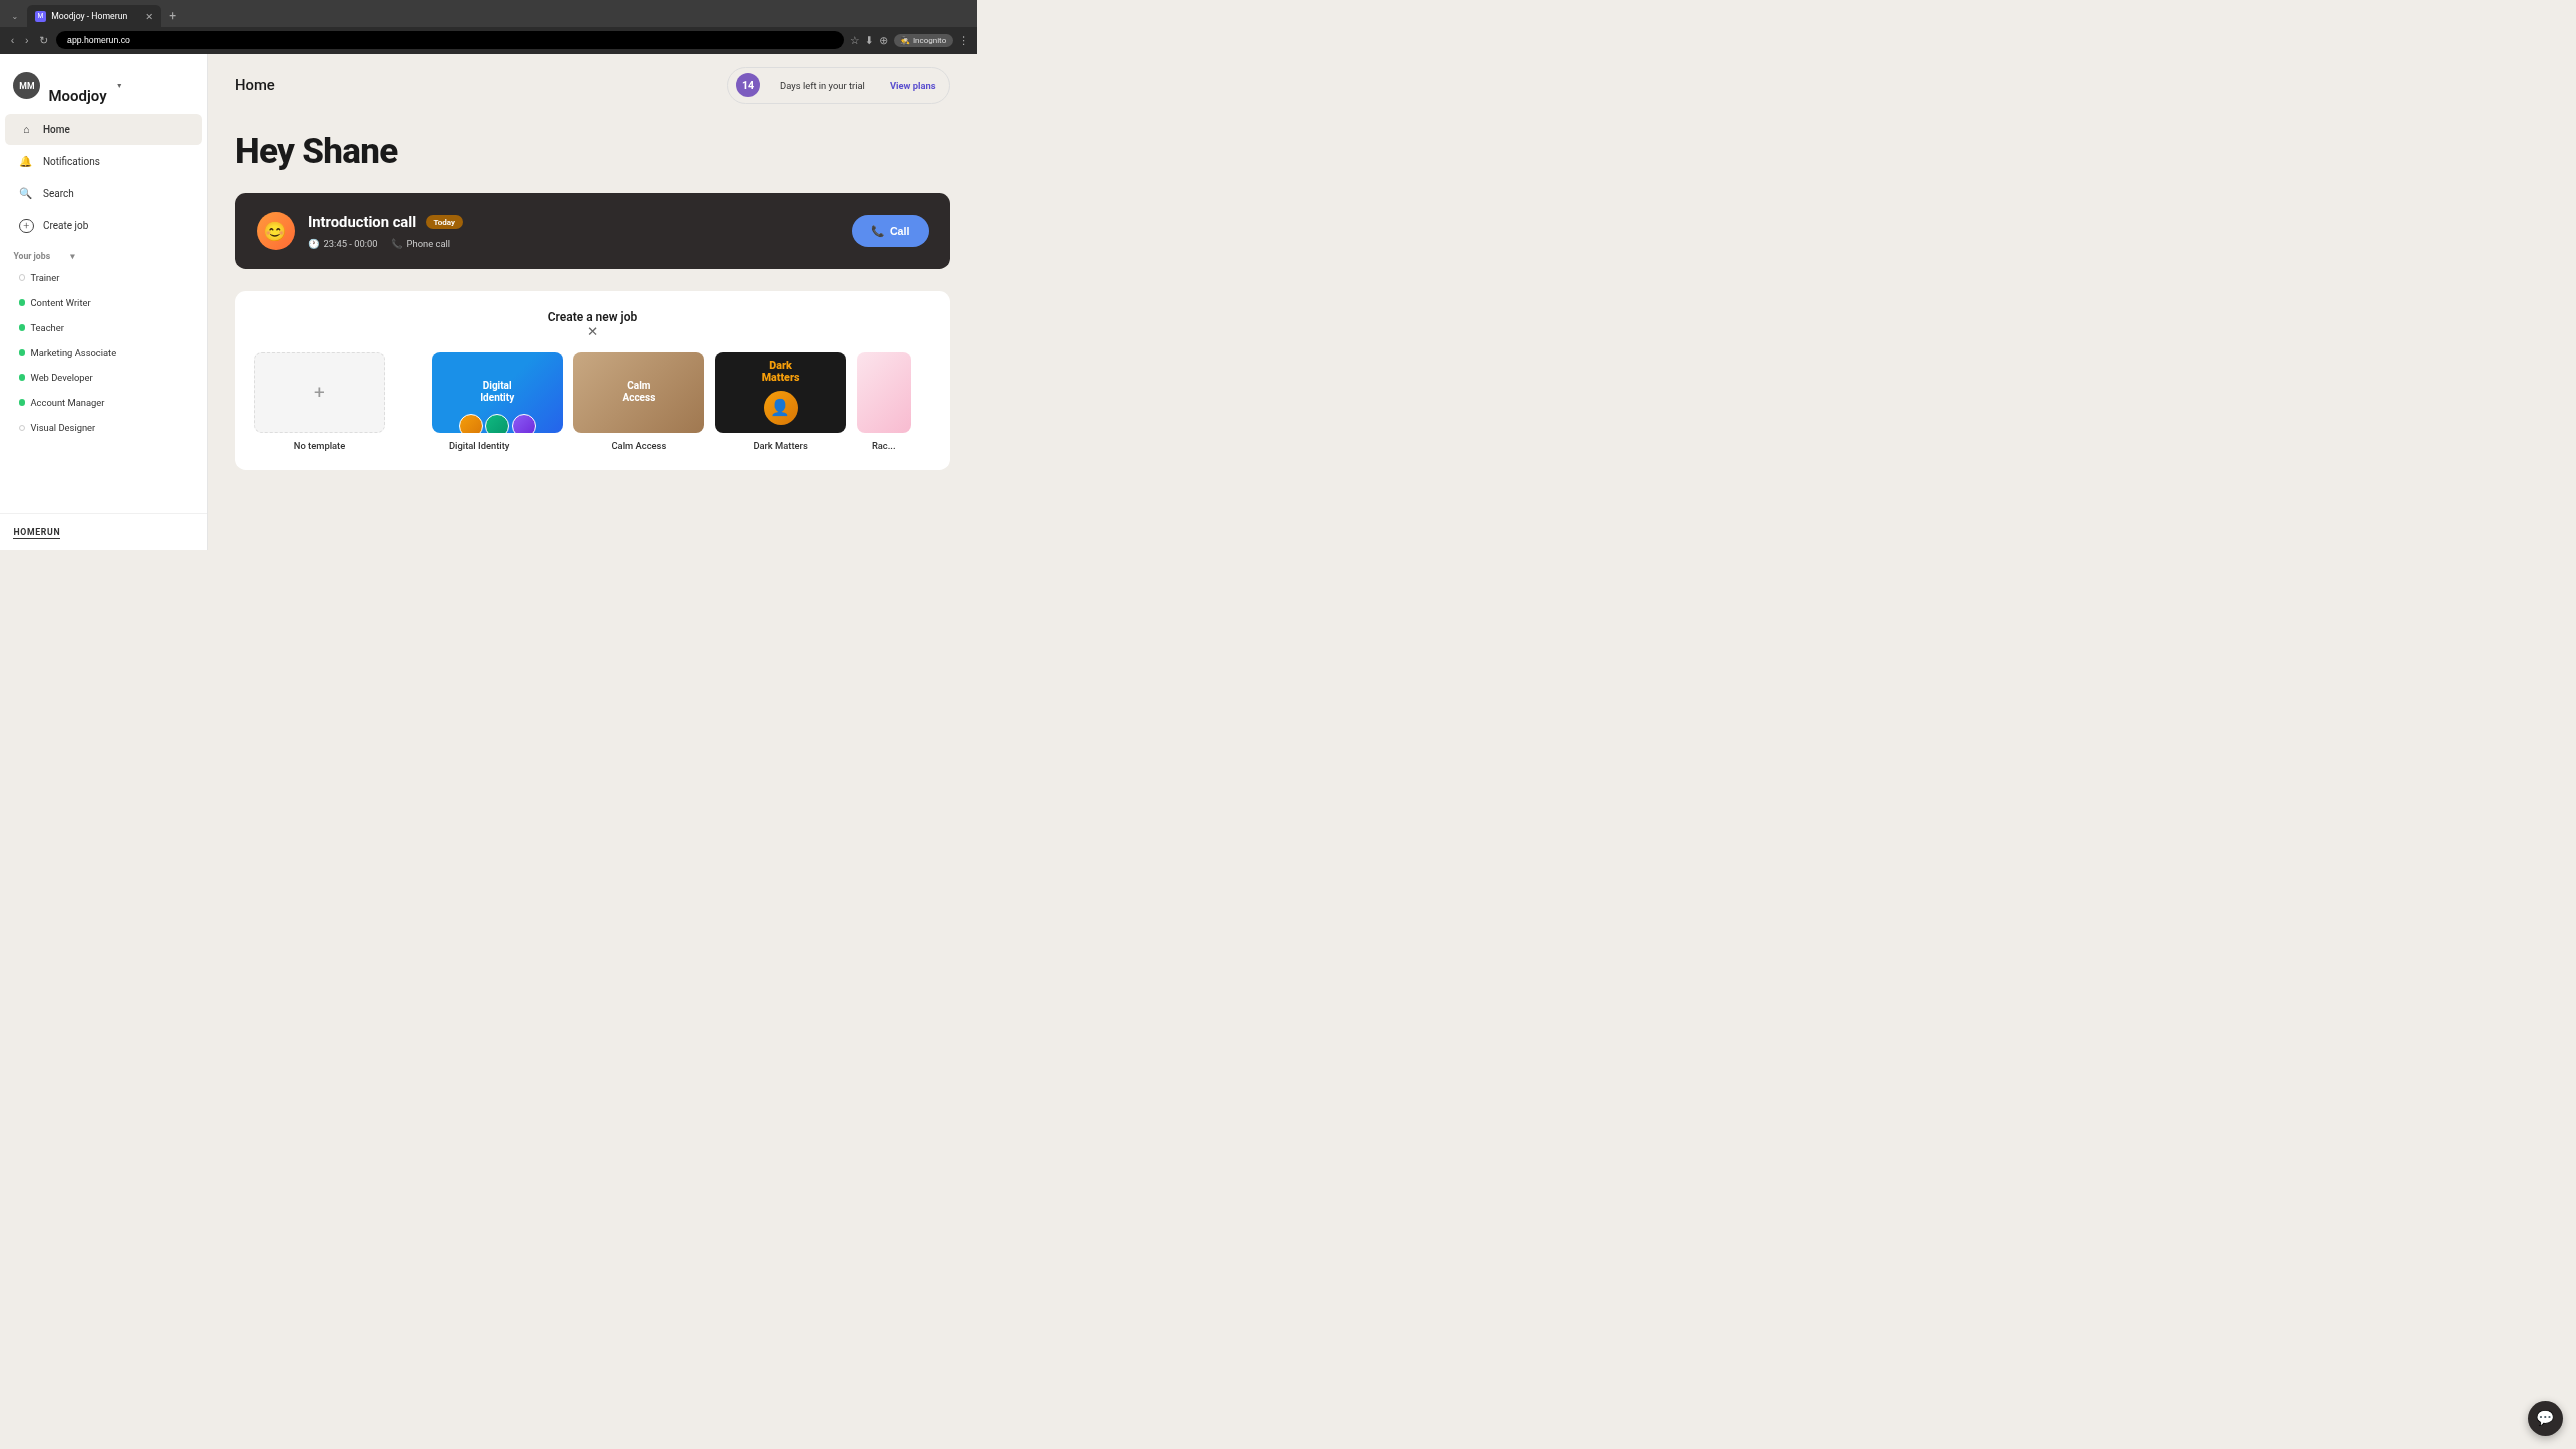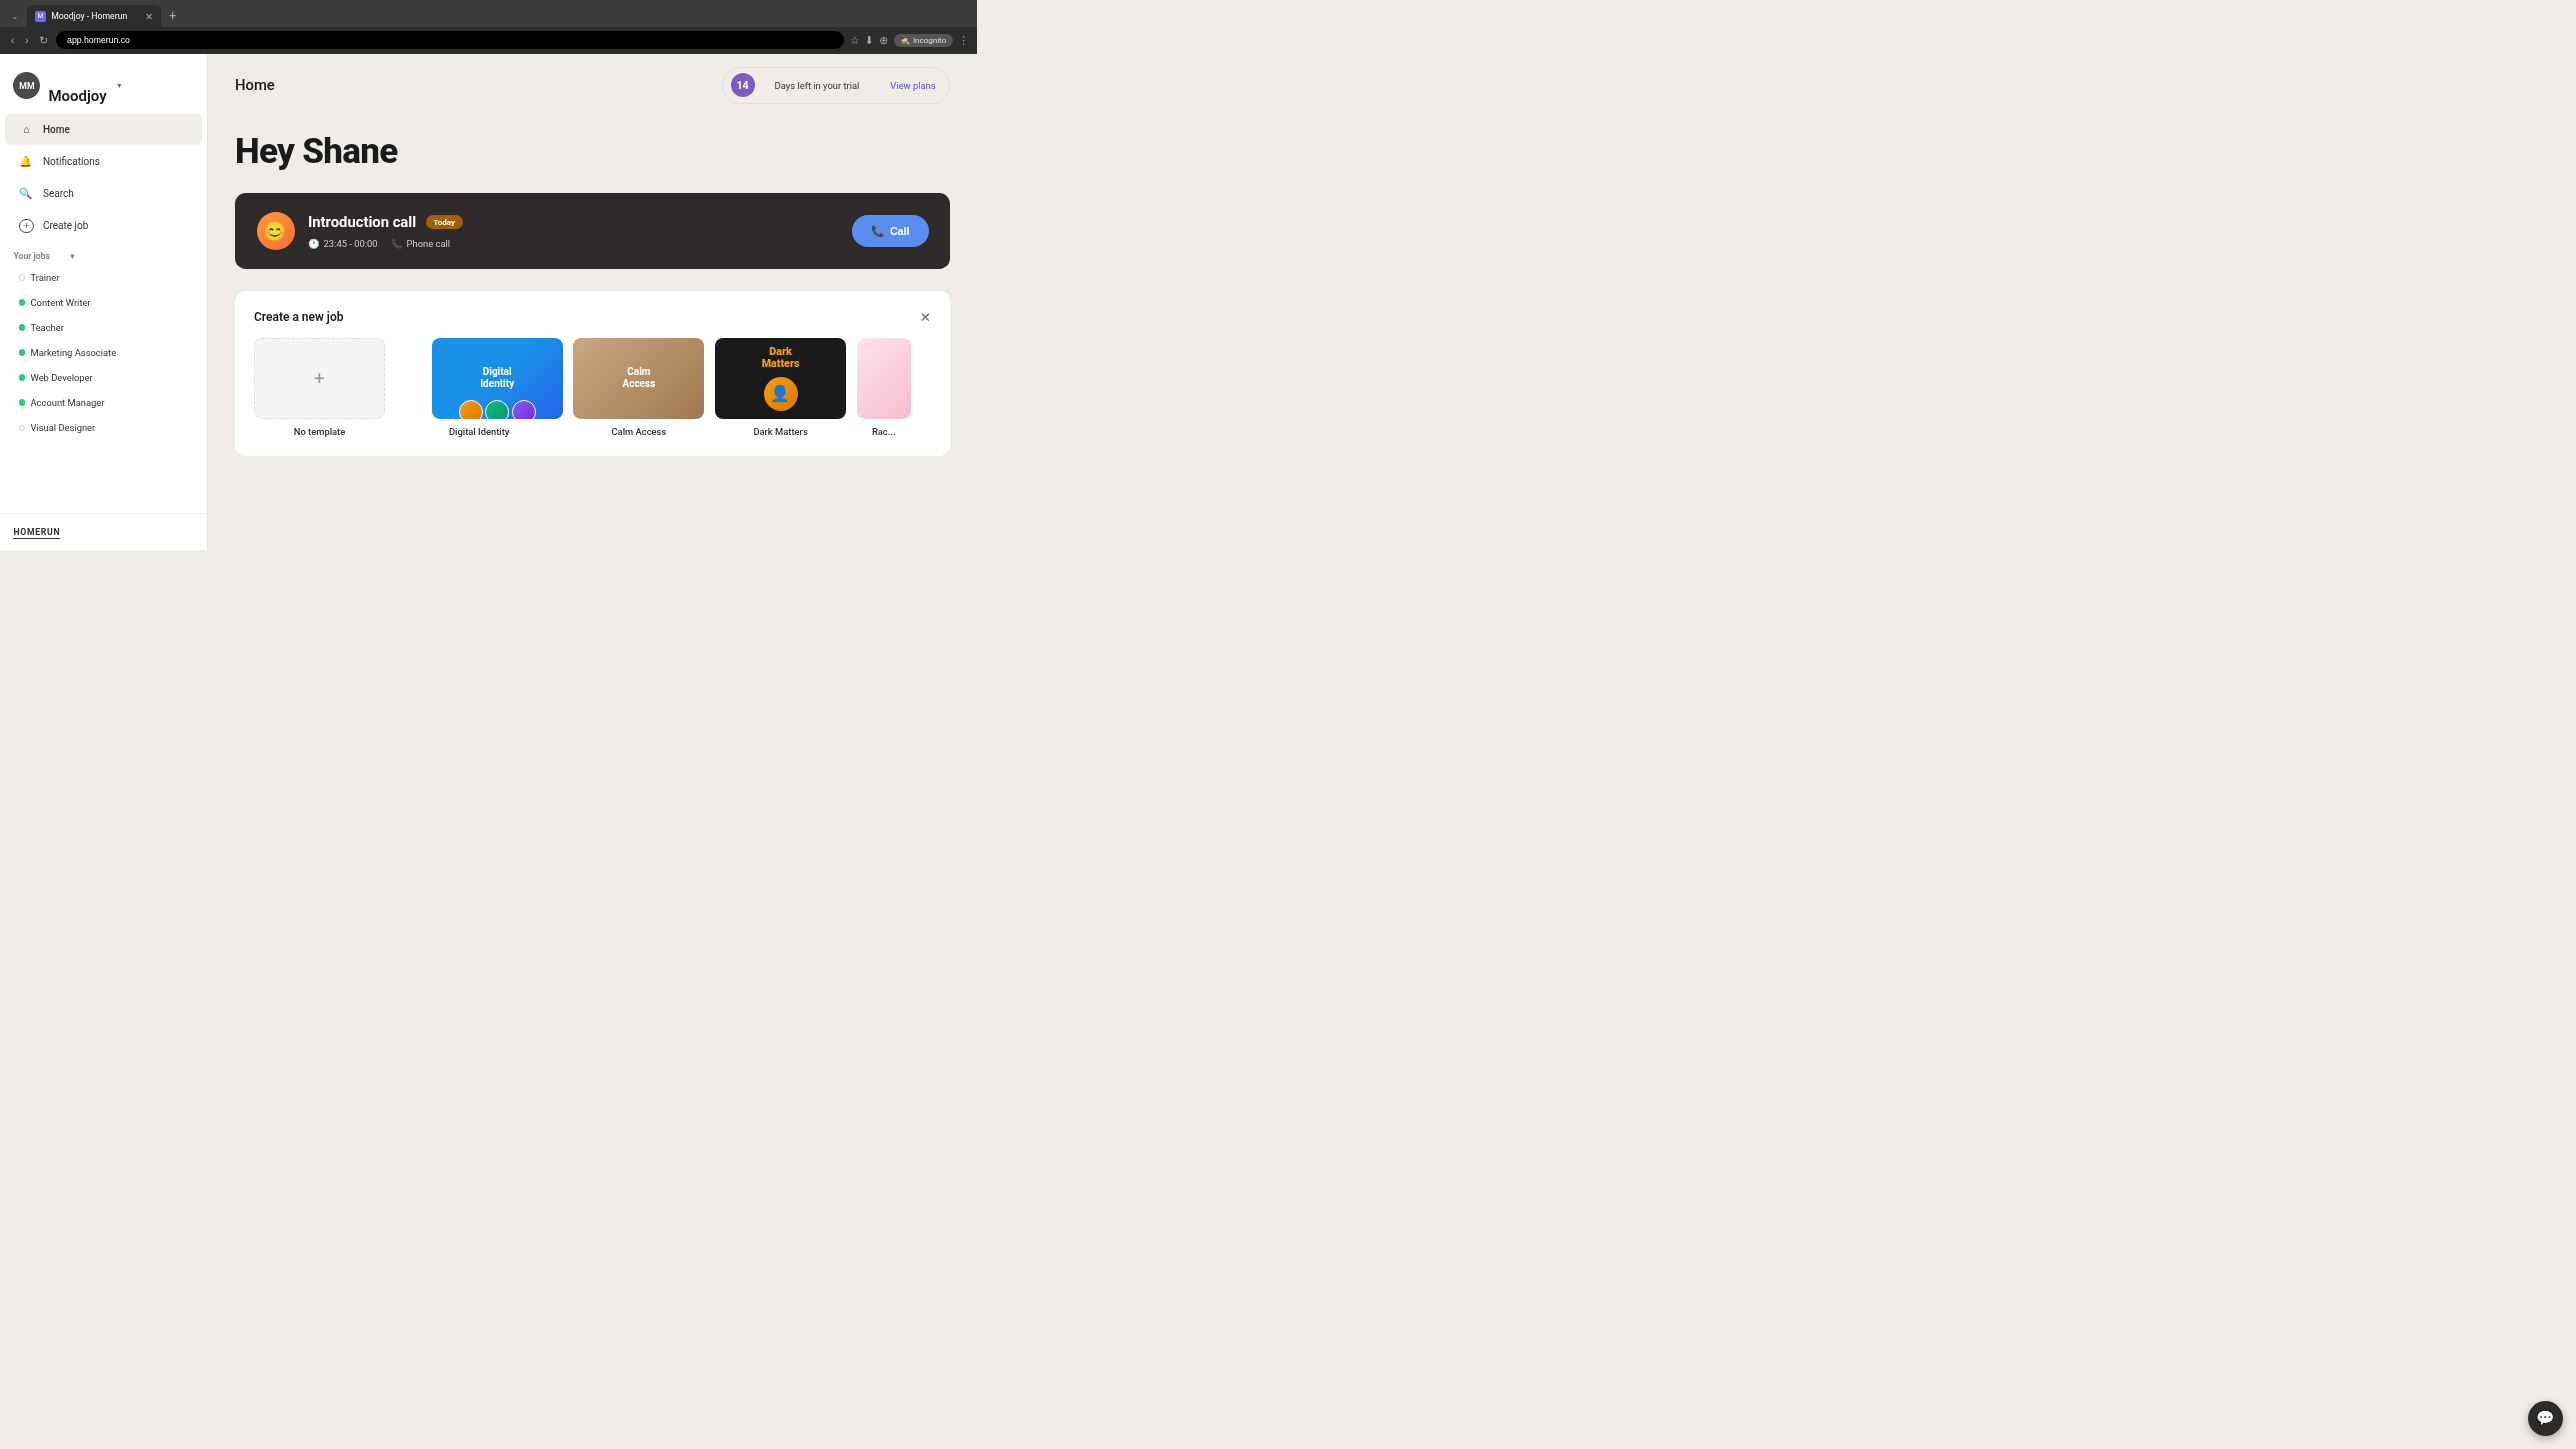--- a/index.html
+++ b/index.html
@@ -301,23 +301,23 @@
       font-size: 10.7px;
       font-weight: 700;
     }
     .trial-text {
       font-size: 9.4px;
       color: #333;
     }
     .view-plans-link {
       font-size: 9.4px;
       color: #5b4fcf;
-      font-weight: 400;
+      font-weight: 700;
       text-decoration: none;
-      margin-left: 11px;
+      margin-left: 5px;
     }
 
     .content {
       flex: 1;
       padding: 13.4px 27px 13.4px 27px;
       overflow-y: auto;
     }
 
     .greeting {
       font-size: 35px;
@@ -402,20 +402,21 @@
       background: #fff;
       border-radius: 10.7px;
       padding: 19px;
       position: relative;
     }
     .create-job-header {
       display: flex;
       align-items: center;
       justify-content: space-between;
       margin-bottom: 13.4px;
+      flex-direction: column;
     }
     .create-job-title {
       font-size: 12px;
       font-weight: 600;
       color: #1a1a1a;
     }
     .close-btn {
       background: none;
       border: none;
       font-size: 13.4px;

